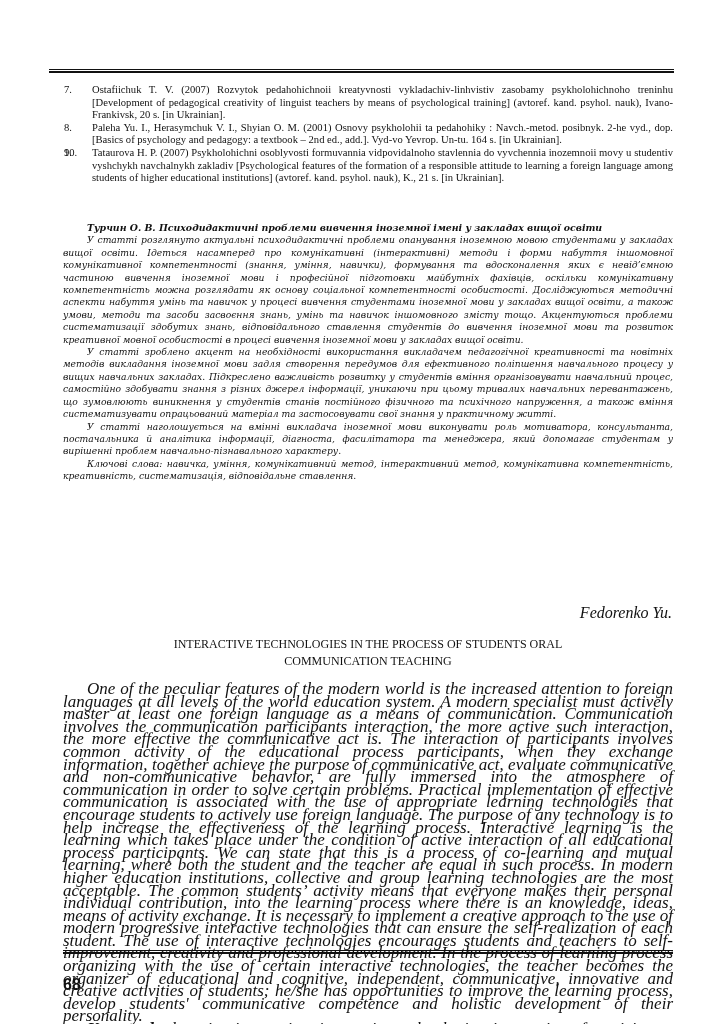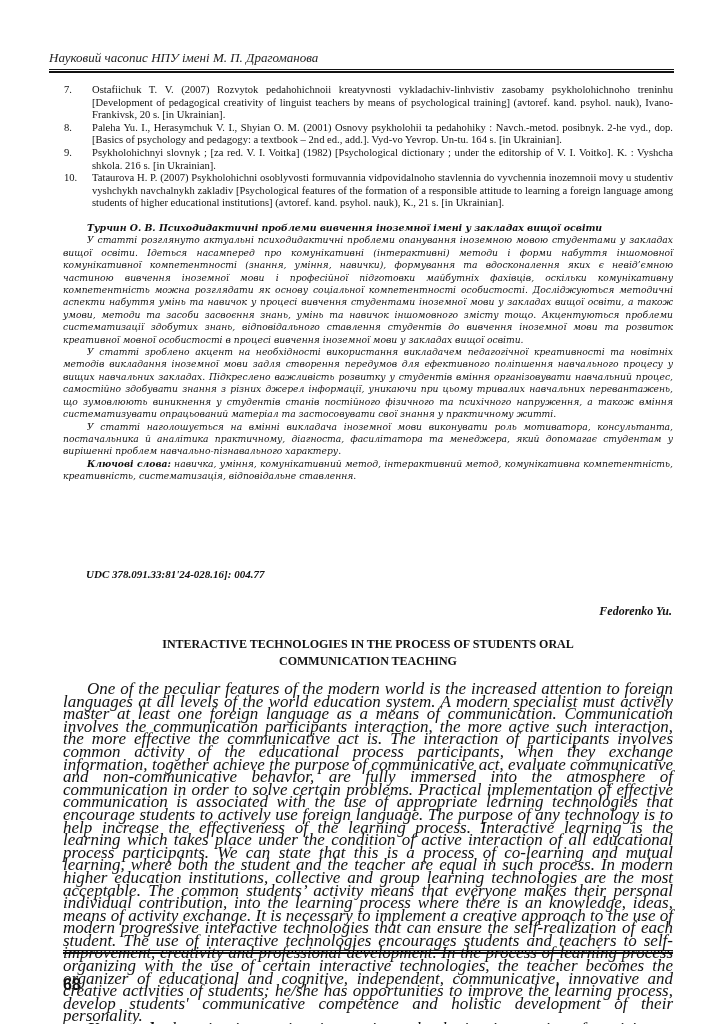--- a/index.html
+++ b/index.html
@@ -11,68 +11,65 @@
   }
   .rule-top { position: absolute; left: 49px; top: 69px; width: 625px; height: 4px; border-top: 1px solid #111; border-bottom: 2px solid #111; box-sizing: border-box; }
   .refs { position: absolute; left: 64px; top: 84px; width: 609px; margin: 0; padding: 0; list-style: none;
     font-family: "Liberation Serif", serif; font-size: 10.6px; line-height: 12.6px; text-align: justify; }
   .refs li { position: relative; padding-left: 28px; }
   .refs .num { position: absolute; left: 0; top: 0; }
   .abstract-ua { position: absolute; left: 63px; top: 222px; width: 610px;
     font-family: "DejaVu Serif", serif; font-style: italic; font-size: 9.2px; line-height: 12.4px; text-align: justify; }
   .abstract-ua .title { font-weight: bold; padding-left: 24px; font-size: 9.4px; }
   .abstract-ua p { margin: 0; text-indent: 24px; }
-  .abstract-ua b { font-weight: bold; margin-top: 40px; }
+  .abstract-ua b { font-weight: normal; margin-top: 40px; }
   .meta { position: absolute; left: 86px; top: 567px; font-family: "Liberation Serif", serif; font-style: italic; font-weight: bold; font-size: 11px; line-height: 15px; }
-  .author { position: absolute; right: 52px; top: 604px; font-family: "Liberation Serif", serif; font-style: italic; font-weight: bold; font-size: 12px; }
+  .author { position: absolute; right: 52px; top: 604px; font-family: "Liberation Serif", serif; font-style: italic; font-weight: normal; font-size: 16px; }
   .en-title { position: absolute; left: 63px; top: 636px; width: 610px; text-align: center;
-    font-family: "Liberation Serif", serif; font-weight: bold; font-size: 12px; line-height: 17px; }
+    font-family: "Liberation Serif", serif; font-weight: normal; font-size: 12px; line-height: 17px; }
   .abstract-en { position: absolute; left: 63px; top: 683px; width: 610px;
     font-family: "Liberation Serif", serif; font-style: italic; font-size: 17px; line-height: 12.6px; text-align: justify; }
   .abstract-en p { margin: 0; text-indent: 24px; }
   .rule-bottom { position: absolute; left: 63px; top: 950px; width: 610px; height: 4px; border-top: 1px solid #111; border-bottom: 2px solid #111; box-sizing: border-box; }
   .page-number { position: absolute; left: 63px; top: 958px; font-family: "Liberation Sans", sans-serif; font-weight: bold; font-size: 16px; margin-top: 18px; }
 </style>
 </head>
 <body>
 
 <div class="page">
 
-  <div class="header-title">Науковий часопис НПУ імені М. П. Драгоманова</div>
   <div class="rule-top"></div>
 
   <ol class="refs">
     <li>
       <span class="num">7.</span>
       <span>Ostafiichuk T. V. (2007) Rozvytok pedahohichnoii kreatyvnosti vykladachiv-linhvistiv zasobamy psykholohichnoho treninhu [Development of pedagogical creativity of linguist teachers by means of psychological training] (avtoref. kand. psyhol. nauk), Ivano-Frankivsk, 20 s. [in Ukrainian].</span>
     </li>
     <li>
       <span class="num">8.</span>
       <span>Paleha Yu. I., Herasymchuk V. I., Shyian O. M. (2001) Osnovy psykholohii ta pedahohiky : Navch.-metod. posibnyk. 2-he vyd., dop. [Basics of psychology and pedagogy: a textbook – 2nd ed., add.]. Vyd-vo Yevrop. Un-tu. 164 s. [in Ukrainian].</span>
     </li>
     <li>
       <span class="num">9.</span>
-      <span>Psykholohichnyi slovnyk ; [za red. V. I. Voitka] (1982) [Psychological dictionary ;  under the editorship of V. I. Voitko]. K. : Vyshcha shkola. 216 s. [in Ukrainian].</span>
     </li>
     <li>
       <span class="num">10.</span>
       <span>Tataurova H. P. (2007) Psykholohichni osoblyvosti formuvannia vidpovidalnoho stavlennia do vyvchennia inozemnoii movy u studentiv vyshchykh navchalnykh zakladiv [Psychological features of the formation of a responsible attitude to learning a foreign language among students of higher educational institutions] (avtoref. kand. psyhol. nauk), K., 21 s. [in Ukrainian].</span>
     </li>
   </ol>
 
   <div class="abstract-ua">
     <div class="title">Турчин О. В. Психодидактичні проблеми вивчення  іноземної імені у закладах вищої освіти</div>
     <p>У статті розглянуто актуальні психодидактичні проблеми опанування іноземною мовою студентами у закладах вищої освіти. Ідеться насамперед про комунікативні (інтерактивні) методи і форми набуття іншомовної комунікативної компетентності (знання, уміння, навички), формування та вдосконалення яких є невід’ємною частиною вивчення іноземної мови і професійної підготовки майбутніх фахівців, оскільки комунікативну компетентність можна розглядати як основу соціальної компетентності особистості. Досліджуються методичні аспекти набуття умінь та навичок у процесі вивчення студентами іноземної мови у закладах вищої освіти, а також умови, методи та засоби засвоєння знань, умінь та навичок іншомовного змісту тощо. Акцентуються проблеми систематизації здобутих знань, відповідального ставлення студентів до вивчення іноземної мови та розвиток креативної мовної особистості в процесі вивчення іноземної мови у закладах вищої освіти.</p>
     <p>У статті зроблено акцент на необхідності використання викладачем педагогічної креативності та новітніх методів викладання іноземної мови задля створення передумов для ефективного поліпшення навчального процесу у вищих навчальних закладах. Підкреслено важливість розвитку у студентів вміння організовувати навчальний процес, самостійно здобувати знання з різних джерел інформації, уникаючи при цьому тривалих навчальних перевантажень, що зумовлюють виникнення у студентів станів постійного фізичного та психічного напруження, а також вміння систематизувати опрацьований матеріал та застосовувати свої знання у практичному житті.</p>
-    <p>У статті наголошується на вмінні викладача іноземної мови виконувати роль мотиватора, консультанта, постачальника й аналітика практичному, діагноста, фасилітатора та менеджера, який допомагає студентам у вирішенні проблем навчально-пізнавального характеру.</p>
+    <p>У статті наголошується на вмінні викладача іноземної мови виконувати роль мотиватора, консультанта, постачальника й аналітика інформації, діагноста, фасилітатора та менеджера, який допомагає студентам у вирішенні проблем навчально-пізнавального характеру.</p>
     <p><b>Ключові слова:</b><span> навичка, уміння, комунікативний метод, інтерактивний метод, комунікативна компетентність, креативність, систематизація, відповідальне ставлення.</span></p>
   </div>
 
   <div class="meta">
-    <div>UDC 378.091.33:81'24-028.16]: 004.77</div>
   </div>
 
   <div class="author">Fedorenko Yu.</div>
 
   <div class="en-title">
     <div>INTERACTIVE TECHNOLOGIES IN THE PROCESS OF STUDENTS ORAL</div>
     <div>COMMUNICATION TEACHING</div>
   </div>
 
   <div class="abstract-en">

